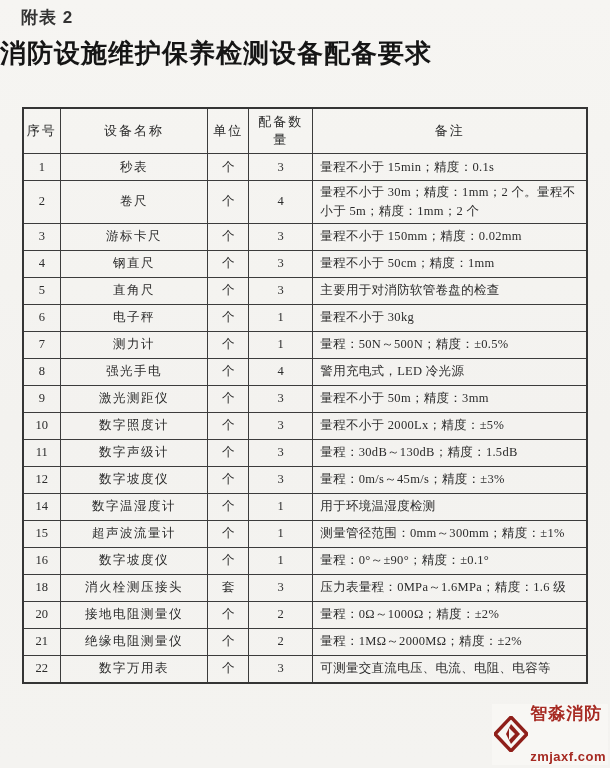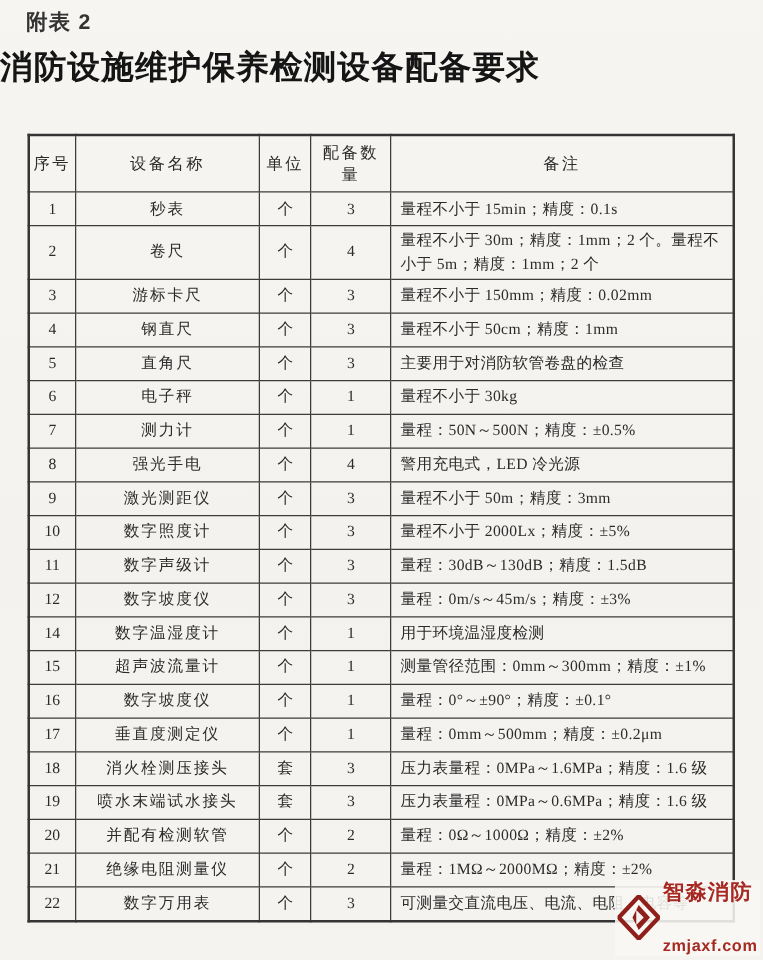--- a/index.html
+++ b/index.html
@@ -218,43 +218,29 @@
       <td class="remark">测量管径范围：0mm～300mm；精度：±1%</td>
     </tr>
         <tr>
       <td class="no">16</td>
       <td class="name">数字坡度仪</td>
       <td class="unit">个</td>
       <td class="qty">1</td>
       <td class="remark">量程：0°～±90°；精度：±0.1°</td>
     </tr>
         <tr>
-      <td class="no">17</td>
-      <td class="name">垂直度测定仪</td>
-      <td class="unit">个</td>
-      <td class="qty">1</td>
-      <td class="remark">量程：0mm～500mm；精度：±0.2μm</td>
-    </tr>
-        <tr>
       <td class="no">18</td>
       <td class="name">消火栓测压接头</td>
       <td class="unit">套</td>
       <td class="qty">3</td>
       <td class="remark">压力表量程：0MPa～1.6MPa；精度：1.6 级</td>
     </tr>
         <tr>
-      <td class="no">19</td>
-      <td class="name">喷水末端试水接头</td>
-      <td class="unit">套</td>
-      <td class="qty">3</td>
-      <td class="remark">压力表量程：0MPa～0.6MPa；精度：1.6 级</td>
-    </tr>
-        <tr>
       <td class="no">20</td>
-      <td class="name">并配有检测软管</td>
+      <td class="name">接地电阻测量仪</td>
       <td class="unit">个</td>
       <td class="qty">2</td>
       <td class="remark">量程：0Ω～1000Ω；精度：±2%</td>
     </tr>
         <tr>
       <td class="no">21</td>
       <td class="name">绝缘电阻测量仪</td>
       <td class="unit">个</td>
       <td class="qty">2</td>
       <td class="remark">量程：1MΩ～2000MΩ；精度：±2%</td>

